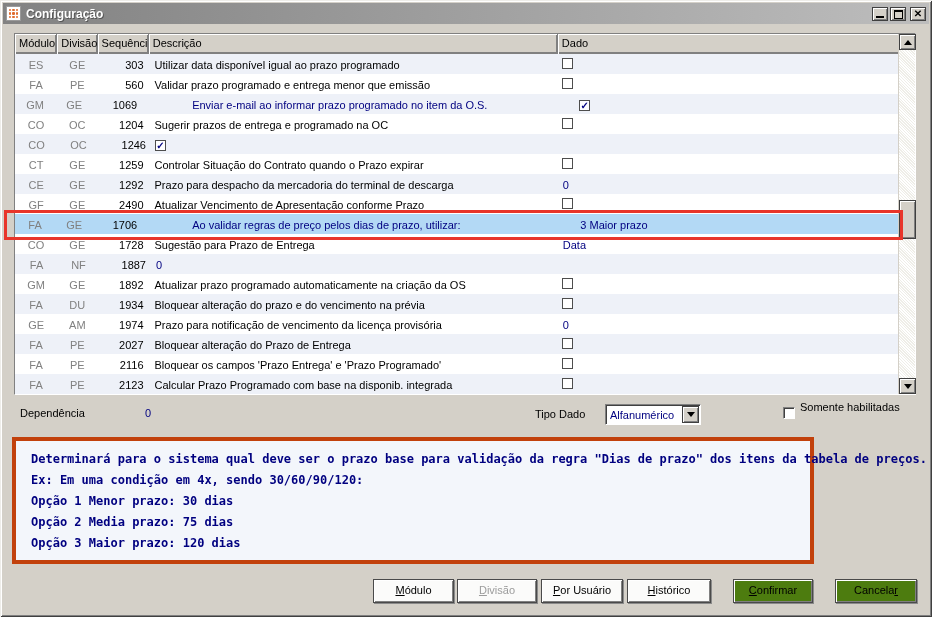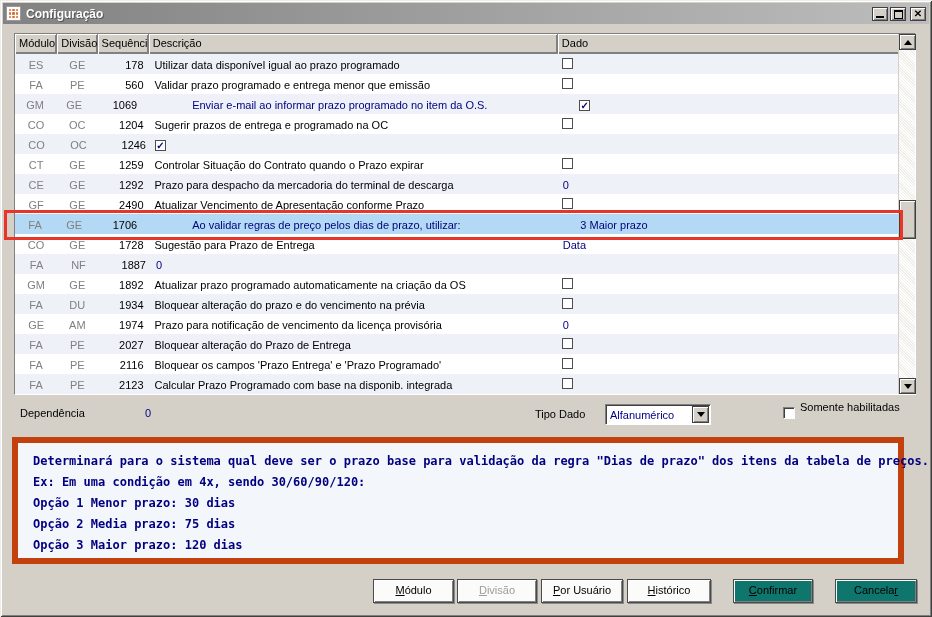--- a/index.html
+++ b/index.html
@@ -62,38 +62,38 @@
   .sc-thumb { position:absolute; left:0; top:166px; width:17px; height:39px; background:#d4d0c8; border:1px solid #404040;
     box-shadow: inset 1px 1px 0 #fff, inset -1px -1px 0 #808080; }
 
   
   .red-box { position:absolute; left:4px; top:210px; width:899px; height:30px;
     border:3px solid #e8352a; pointer-events:none; z-index:5; }
 
   
   .lbl { position:absolute; color:#000; }
   .val-navy { position:absolute; color:#000080; }
-  .combo { position:absolute; left:605px; top:404px; width:106px; height:21px; background:#fff;
+  .combo { position:absolute; left:605px; top:404px; width:96px; height:21px; background:#fff;
     border-top:1px solid #808080; border-left:1px solid #808080; border-bottom:1px solid #fff; border-right:1px solid #fff;
     box-shadow: inset 1px 1px 0 #404040; display:flex; align-items:center;justify-content:center; }
   .combo-text { flex:1; color:#000080; padding-left:4px; overflow:hidden; white-space:nowrap; }
   .combo-btn { width:17px; height:17px; margin-right:1px; background:#d4d0c8; border:1px solid #404040;
     box-shadow: inset 1px 1px 0 #fff, inset -1px -1px 0 #808080; display:flex; align-items:center; justify-content:center; }
   .checkbox { position:absolute; left:783px; top:407px; width:12px; height:12px; background:#fff;
     border-top:1px solid #808080; border-left:1px solid #808080; border-bottom:1px solid #fff; border-right:1px solid #fff;
     box-shadow: inset 1px 1px 0 #404040; }
 
   
-  .desc-box { position:absolute; left:12px; top:437px; width:892px; height:127px; background:#f3f6fb;
-    border:6px solid #c2410c; padding:8px 0 0 15px; }
+  .desc-box { position:absolute; left:12px; top:437px; width:802px; height:127px; background:#f3f6fb;
+    border:4px solid #c2410c; padding:8px 0 0 15px; }
   .desc-line { font-family:"DejaVu Sans Mono", monospace; font-weight:bold; color:#000080;
     font-size:12px; line-height:21px; white-space:nowrap; }
 
   
-  .btn { position:absolute; top:579px; height:24px; background:#0f766e; border:1px solid #4a4a4a;
+  .btn { position:absolute; top:579px; height:24px; background:#4d7c0f; border:1px solid #4a4a4a;
     box-shadow: inset 1px 1px 0 #fff, inset -1px -1px 0 #808080, 1px 1px 0 #8a8a8a;
     font-family:"Liberation Sans", sans-serif; font-size:11px; color:#000; text-align:center; padding-top:4px; cursor:default; }
   .btn-light { background:#fbfbfa; }
   .btn.disabled { color:#9c9c9c; }
 </style>
 </head>
 <body>
 
 <div class="window">
 
@@ -128,21 +128,21 @@
         <span class="th c-mod">Módulo</span>
         <span class="th c-div">Divisão</span>
         <span class="th c-seq">Sequência</span>
         <span class="th c-desc">Descrição</span>
         <span class="th c-dado">Dado</span>
       </div>
     <div class="tbody">
         <div class="trow odd">
           <span class="cell c-mod">ES</span>
           <span class="cell c-div">GE</span>
-          <span class="cell c-seq">178</span>
+          <span class="cell c-seq">303</span>
           <span class="cell c-desc">Utilizar data disponível igual ao prazo programado</span>
           <span class="cell c-dado"><span class="cb"></span></span>
         </div>
         <div class="trow even">
           <span class="cell c-mod">FA</span>
           <span class="cell c-div">PE</span>
           <span class="cell c-seq">560</span>
           <span class="cell c-desc">Validar prazo programado e entrega menor que emissão</span>
           <span class="cell c-dado"><span class="cb"></span></span>
         </div>

